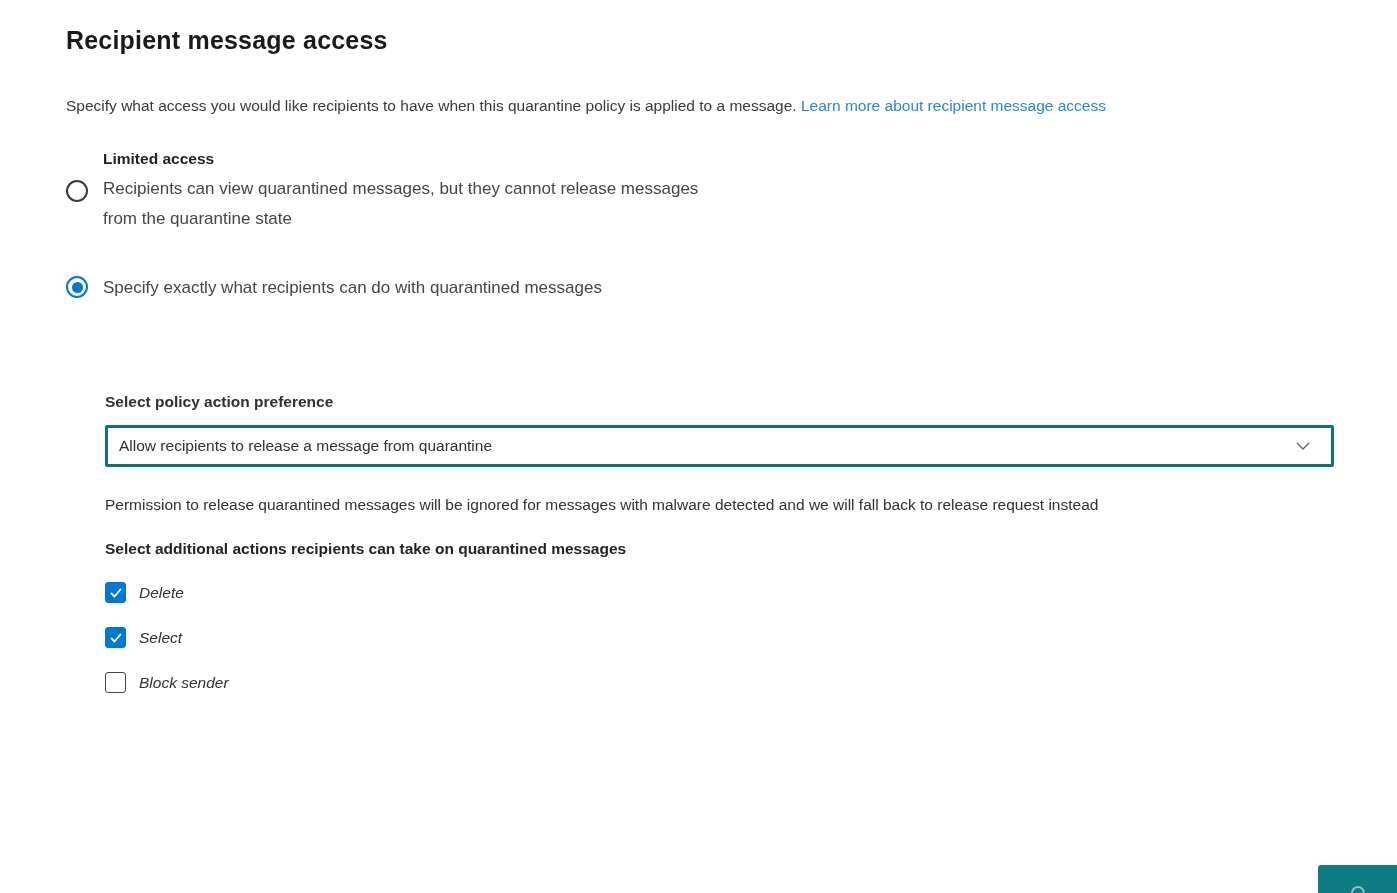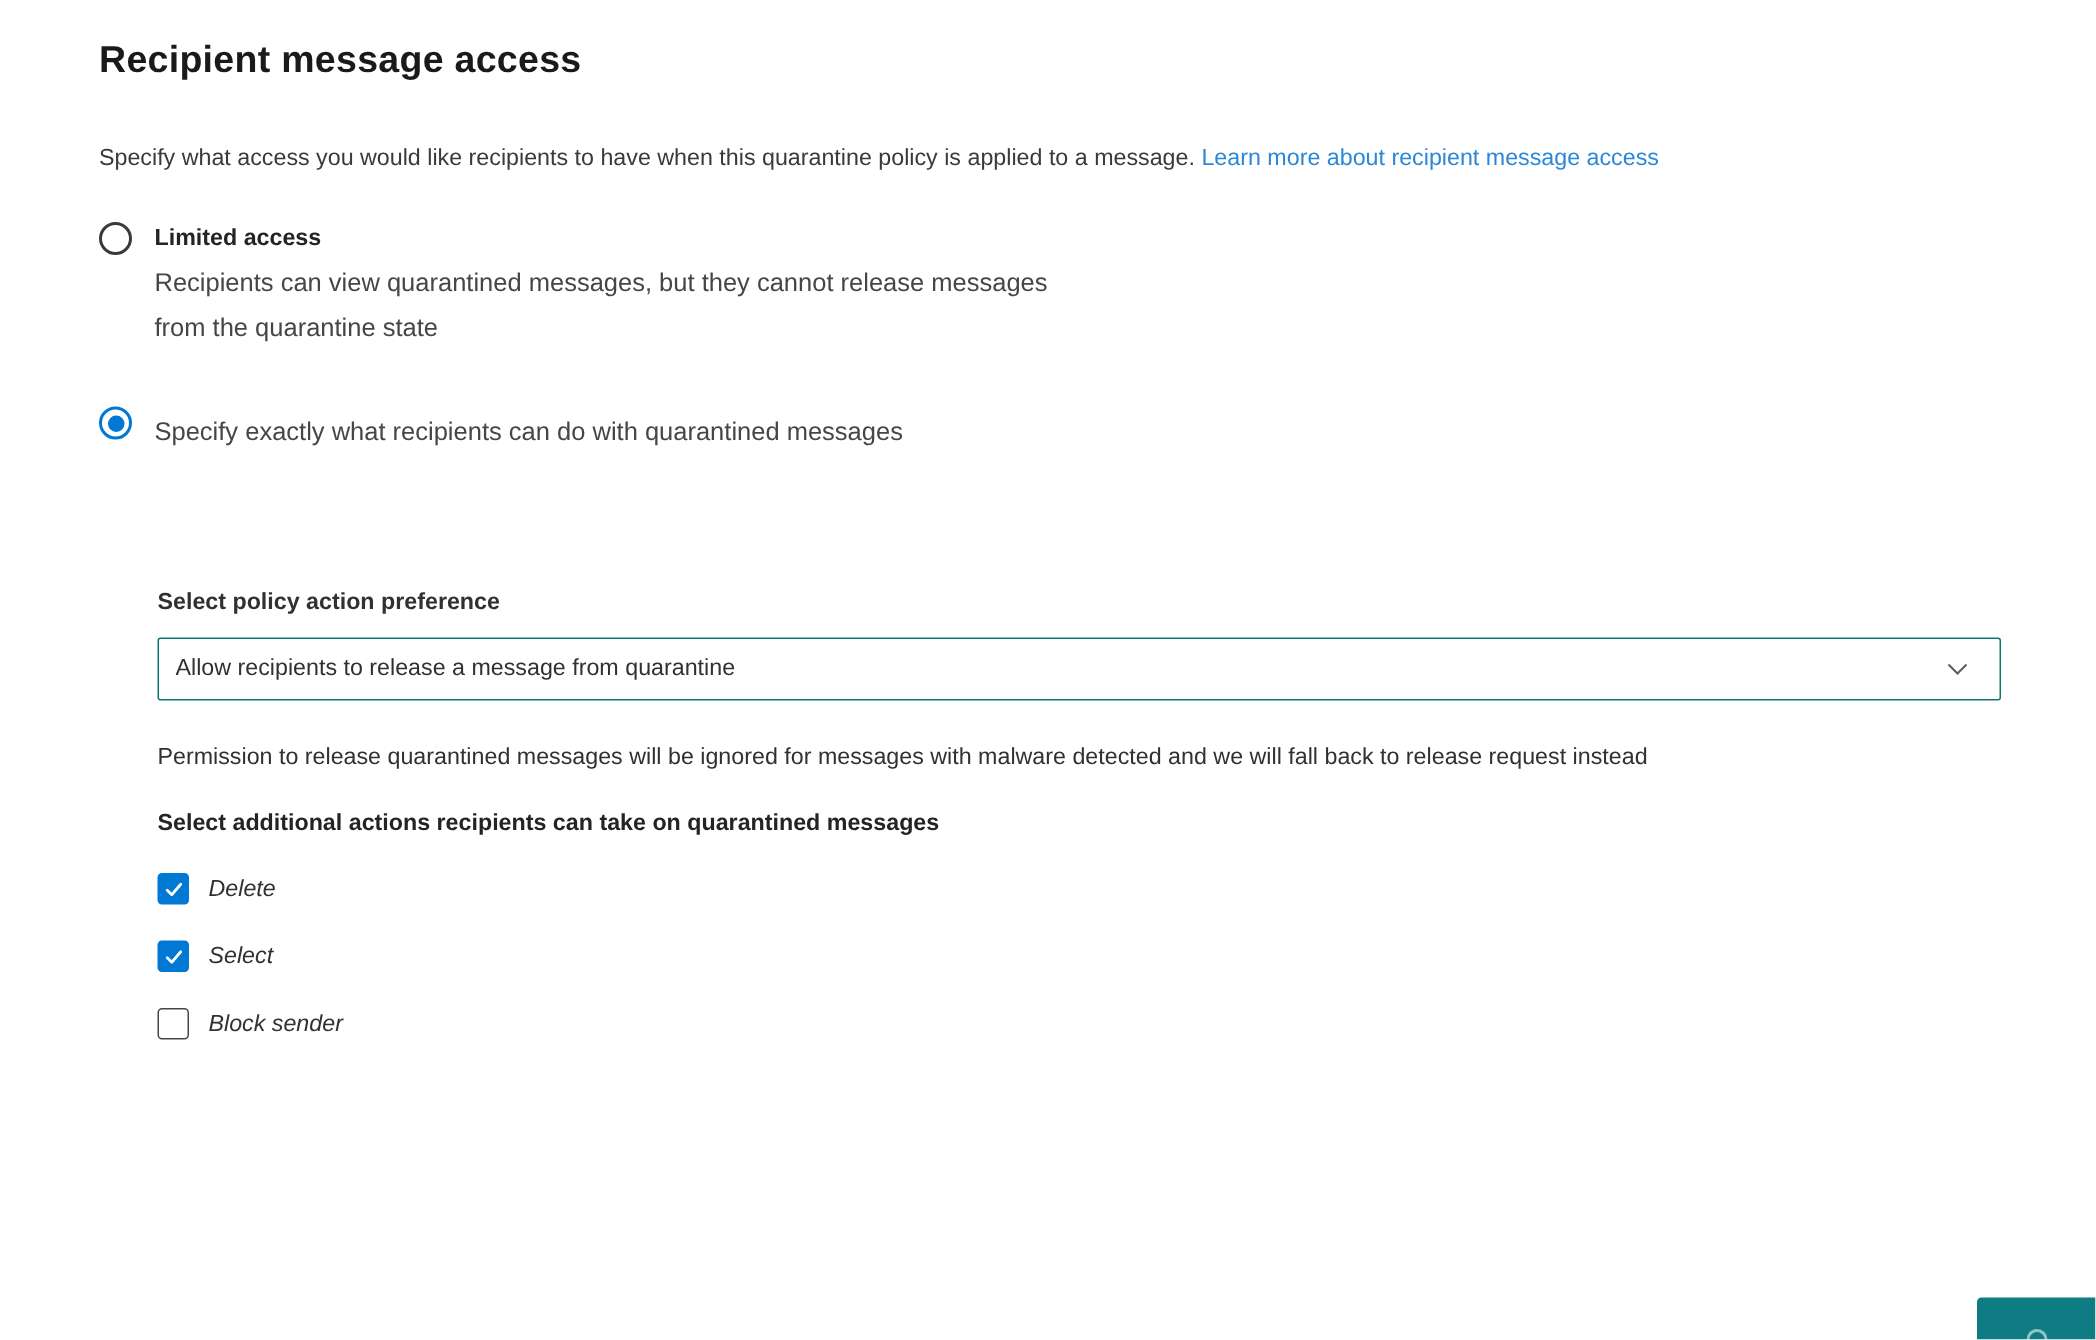--- a/index.html
+++ b/index.html
@@ -36,21 +36,21 @@
     font-size: 15.5px;
     color: #323130;
   }
   .required {
     color: #b02a30;
     margin-left: 4px;
   }
   .radio-option {
     margin-top: 26px;
     display: flex;
-    align-items: flex-start;
+    align-items: center;
   }
   .radio-circle {
     flex: 0 0 auto;
     width: 22px; height: 22px;
     border: 2px solid #3b3a39;
     border-radius: 50%;
     background: #fff;
     margin-top: 1px;
     display: flex; align-items: center; justify-content: center;
     cursor: pointer;
@@ -87,21 +87,21 @@
   }
   .sub-label {
     font-size: 15.5px;
     font-weight: 600;
     color: #323130;
   }
   .dropdown {
     margin-top: 14px;
     width: 1229px;
     height: 42px;
-    border: 1px solid #0f766e;
+    border: 3px solid #0f766e;
     border-radius: 2px;
     background: #fff;
     display: flex;
     align-items: center;
     padding: 0 12px 0 11px;
     cursor: pointer;
   }
   .dropdown-value {
     flex: 1 1 auto;
     font-size: 15.5px;

